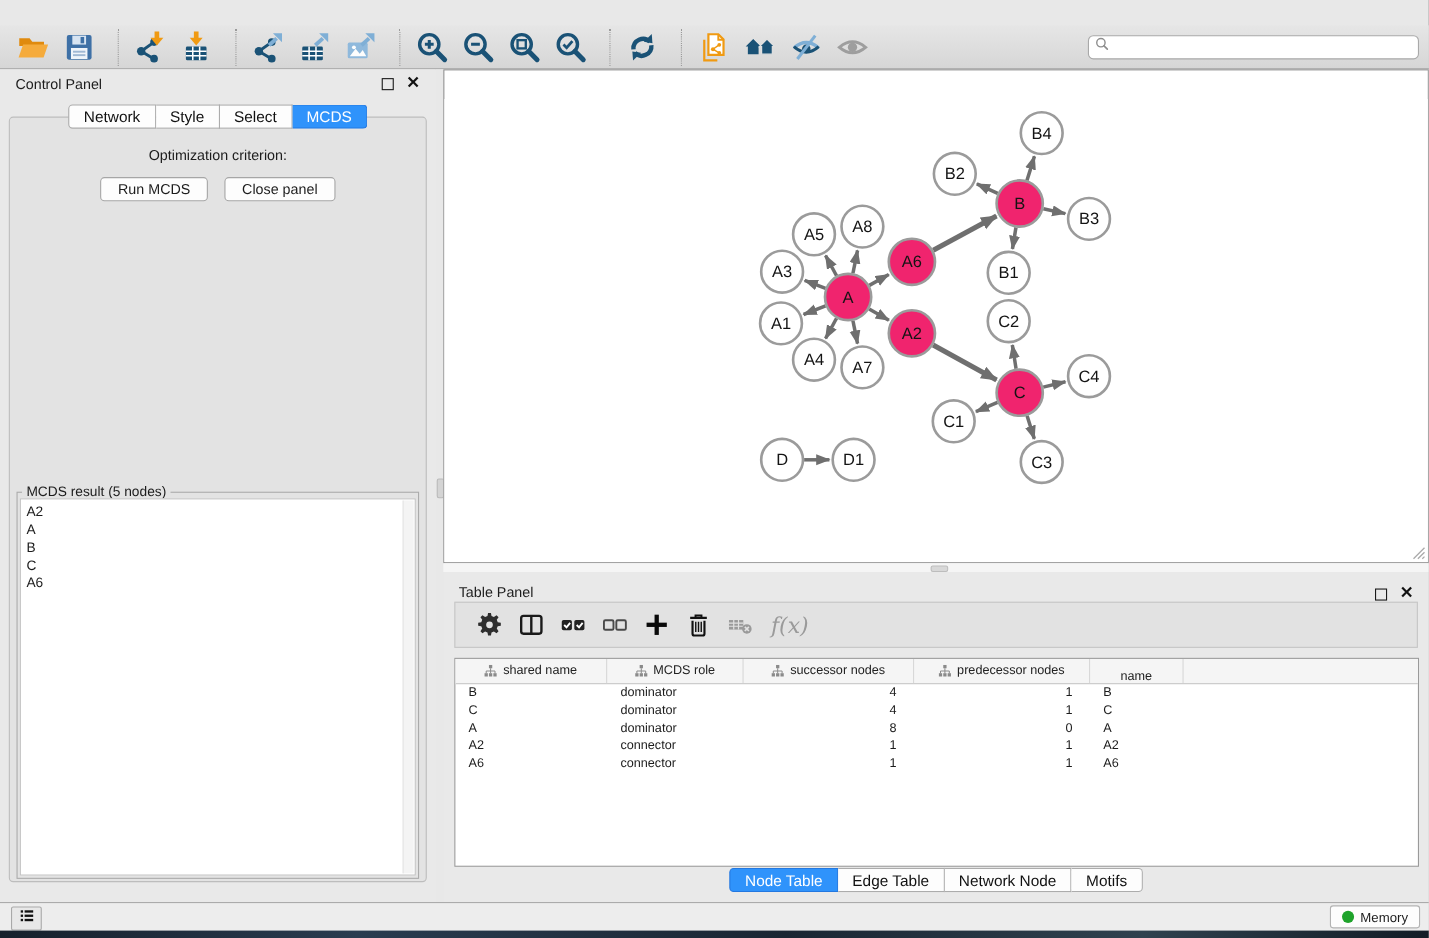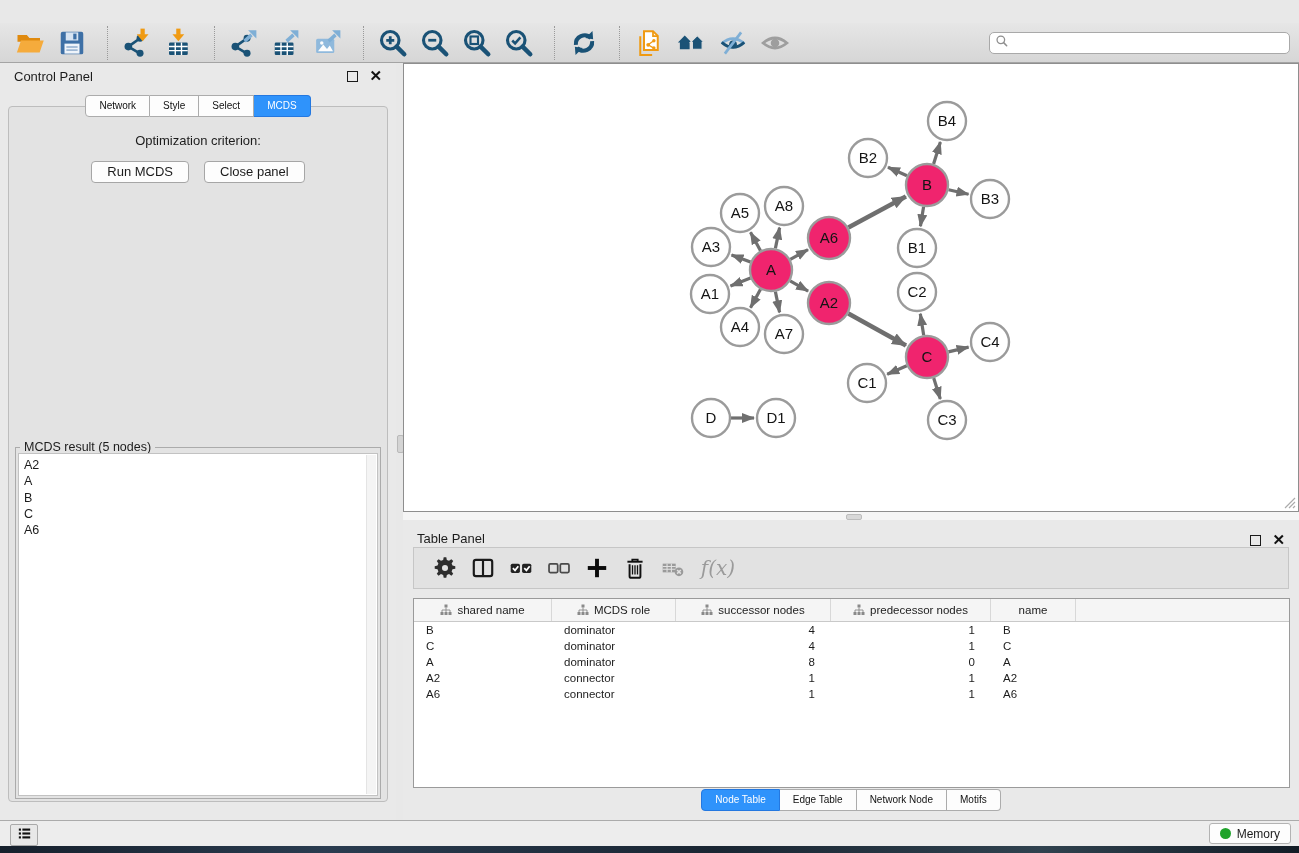--- a/index.html
+++ b/index.html
@@ -27,21 +27,21 @@
   .search-field input{border:none;outline:none;flex:1;height:16px;font-size:12px;background:transparent;margin-left:3px;font-family:"Liberation Sans",sans-serif;}
   
   .main{position:absolute;top:63px;left:0;right:0;height:757px;}
   
   .control-panel{position:absolute;left:0;top:0;width:396px;height:100%;background:#E9E9E9;}
   .cp-header{height:26px;display:flex;align-items:center;padding:0 14px;font-size:13px;}
   .panel-btns{margin-left:auto;display:flex;align-items:center;gap:11px;}
   .float-btn{width:9px;height:9px;border:1.6px solid #1a1a1a;background:transparent;}
   .close-x{font-size:15px;font-weight:bold;line-height:12px;color:#111;}
   .cp-tabs{position:absolute;left:0;right:0;top:32px;display:flex;justify-content:center;z-index:2;}
-  .tab{height:20px;line-height:20px;padding:0 13px;font-size:10px;background:#FDFDFD;
+  .tab{height:20px;line-height:20px;padding:0 13px;font-size:14px;background:#FDFDFD;
     border:1px solid #ACACAC;border-left:none;color:#111;}
   .tab:first-child{border-left:1px solid #ACACAC;border-radius:4px 0 0 4px;}
   .tab:last-child{border-radius:0 4px 4px 0;}
   .tab.active{background:#2F93FB;border-color:#2478E0;color:#fff;}
   .cp-body{position:absolute;left:8px;right:8px;top:43px;bottom:18px;background:#E3E3E3;
     border:1px solid #BDBDBD;border-radius:4px;}
   .opt-label{text-align:center;font-size:13px;margin-top:26px;}
   .dropdown{position:relative;width:312px;height:21px;margin:9px auto 0;background:#fff;
     border:1px solid #A6A6A6;border-radius:4px;}
   .dropdown .value{font-size:13px;line-height:21px;padding-left:8px;white-space:nowrap;overflow:hidden;}
@@ -523,21 +523,21 @@
               <div class="th" style="width: 160px;">
                 <svg width="12" height="12" viewBox="0 0 12 12">
                   <rect x="4.5" y="0.5" width="3" height="3" fill="#8A8A8A"></rect>
                   <rect x="0.5" y="8" width="3" height="3" fill="#8A8A8A"></rect>
                   <rect x="4.5" y="8" width="3" height="3" fill="#8A8A8A"></rect>
                   <rect x="8.5" y="8" width="3" height="3" fill="#8A8A8A"></rect>
                   <path d="M6 3.5 V6 M2 8 V6 h8 v2 M6 6 v2" stroke="#8A8A8A" stroke-width="0.9" fill="none"></path>
                 </svg>
                 <span>predecessor nodes</span>
               </div>
-              <div class="th" style="width: 85px;">
+              <div class="th" style="width: 85px; align-items: flex-end;">
                 <span>name</span>
               </div>
               <div class="th filler"></div>
             </div>
           <div id="tbody">
               <div class="trow">
                 <div class="td left" style="width: 138px;">B</div>
                 <div class="td left" style="width: 124px;">dominator</div>
                 <div class="td right" style="width: 155px;">4</div>
                 <div class="td right" style="width: 160px;">1</div>

